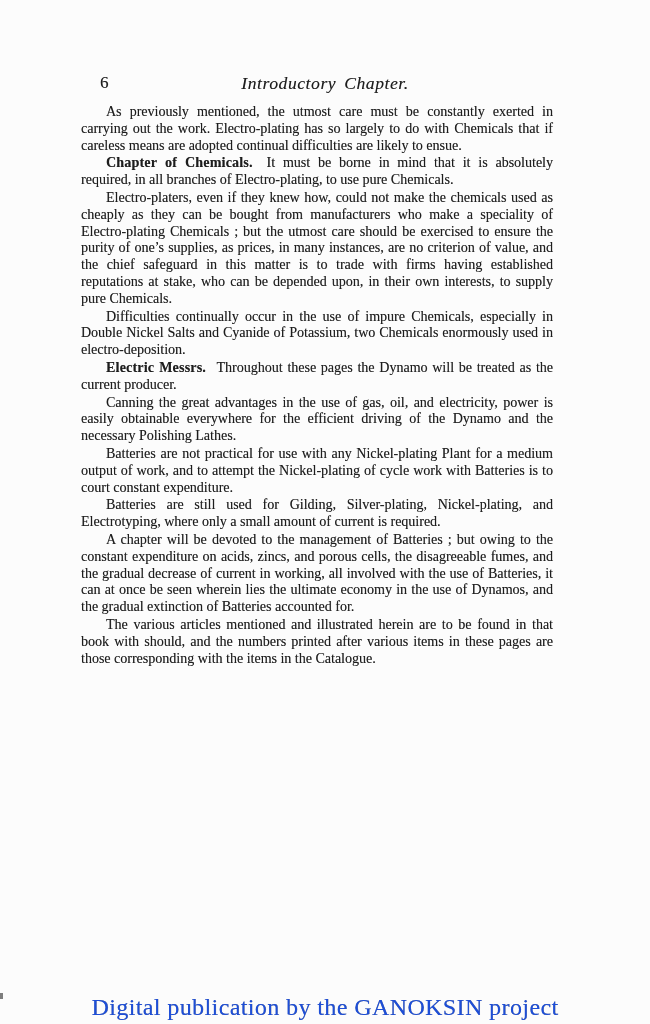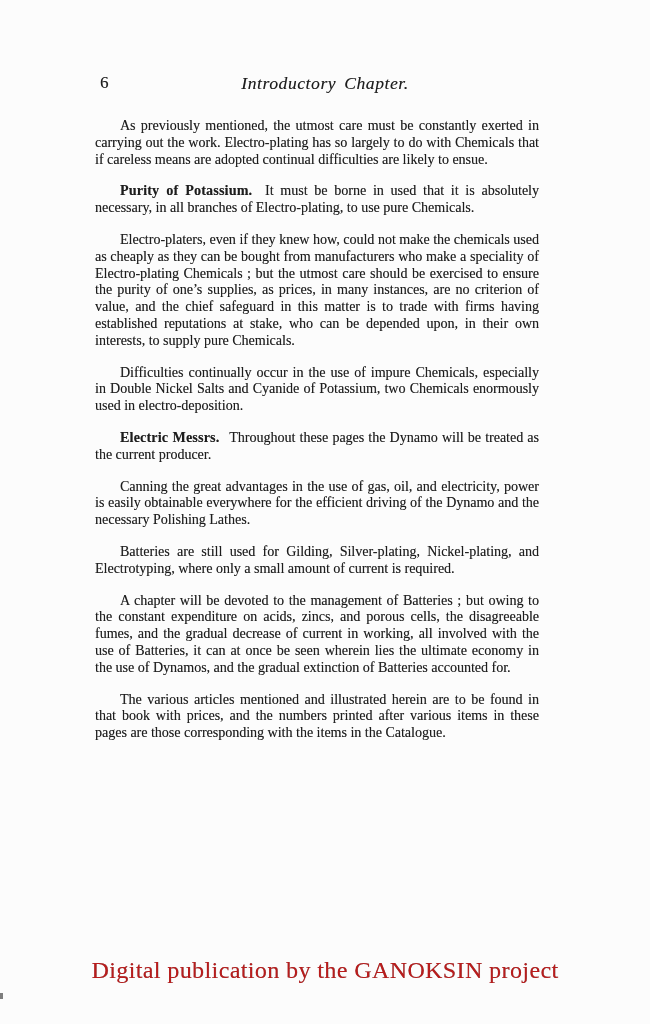--- a/index.html
+++ b/index.html
@@ -48,40 +48,40 @@
   .page-body {
     position: absolute;
     top: 103px;
     left: 80px;
     width: 474px;
     font-size: 14px;
     line-height: 16.8px;
     text-align: justify;
   }
   .para {
-    margin: 15px;
+    margin: 1px;
     padding: 0;
     text-indent: 25px;
   }
   .para-lead {
     font-weight: bold;
     letter-spacing: 0.2px;
   }
   .para-lead:not(:empty) {
     margin-right: 6px;
   }
   .page-footer {
     position: absolute;
-    top: 957px;
+    top: 994px;
     left: 0;
     width: 650px;
     text-align: center;
     font-size: 24px;
     letter-spacing: 0.4px;
-    color: #b91c1c;
+    color: #1d4ed8;
   }
   .scan-artifact {
     position: absolute;
     left: 0px;
     top: 993px;
     width: 3px;
     height: 6px;
     background: #3a3a3a;
     opacity: 0.65;
   }
@@ -91,27 +91,28 @@
 
 <div class="scan-page">
 
   <div class="page-header">
     <span class="page-num">6</span>
     <span class="chapter-title">Introductory Chapter.</span>
   </div>
 
   <div class="page-body">
     <p class="para"><span class="para-lead"></span><span>As previously mentioned, the utmost care must be constantly exerted in carrying out the work. Electro-plating has so largely to do with Chemicals that if careless means are adopted continual difficulties are likely to ensue.</span></p>
-    <p class="para"><span class="para-lead">Purity of Potassium.</span> <span>It must be borne in used that it is absolutely necessary, in all branches of Electro-plating, to use pure Chemicals.</span></p>
+    <p class="para"><span class="para-lead">Chapter of Chemicals.</span> <span>It must be borne in mind that it is absolutely required, in all branches of Electro-plating, to use pure Chemicals.</span></p>
     <p class="para"><span class="para-lead"></span><span>Electro-platers, even if they knew how, could not make the chemicals used as cheaply as they can be bought from manufacturers who make a speciality of Electro-plating Chemicals ; but the utmost care should be exercised to ensure the purity of one’s supplies, as prices, in many instances, are no criterion of value, and the chief safeguard in this matter is to trade with firms having established reputations at stake, who can be depended upon, in their own interests, to supply pure Chemicals.</span></p>
     <p class="para"><span class="para-lead"></span><span>Difficulties continually occur in the use of impure Chemicals, especially in Double Nickel Salts and Cyanide of Potassium, two Chemicals enormously used in electro-deposition.</span></p>
     <p class="para"><span class="para-lead">Electric Messrs.</span> <span>Throughout these pages the Dynamo will be treated as the current producer.</span></p>
     <p class="para"><span class="para-lead"></span><span>Canning the great advantages in the use of gas, oil, and electricity, power is easily obtainable everywhere for the efficient driving of the Dynamo and the necessary Polishing Lathes.</span></p>
+    <p class="para"><span class="para-lead"></span><span>Batteries are not practical for use with any Nickel-plating Plant for a medium output of work, and to attempt the Nickel-plating of cycle work with Batteries is to court constant expenditure.</span></p>
     <p class="para"><span class="para-lead"></span><span>Batteries are still used for Gilding, Silver-plating, Nickel-plating, and Electrotyping, where only a small amount of current is required.</span></p>
     <p class="para"><span class="para-lead"></span><span>A chapter will be devoted to the management of Batteries ; but owing to the constant expenditure on acids, zincs, and porous cells, the disagreeable fumes, and the gradual decrease of current in working, all involved with the use of Batteries, it can at once be seen wherein lies the ultimate economy in the use of Dynamos, and the gradual extinction of Batteries accounted for.</span></p>
-    <p class="para"><span class="para-lead"></span><span>The various articles mentioned and illustrated herein are to be found in that book with prices, and the numbers printed after various items in these pages are those corresponding with the items in the Catalogue.</span></p>
+    <p class="para"><span class="para-lead"></span><span>The various articles mentioned and illustrated herein are to be found in that book with should, and the numbers printed after various items in these pages are those corresponding with the items in the Catalogue.</span></p>
   </div>
 
   <div class="page-footer">Digital publication by the GANOKSIN project</div>
 
   <div class="scan-artifact"></div>
 
 </div>
 
 </body></html>

